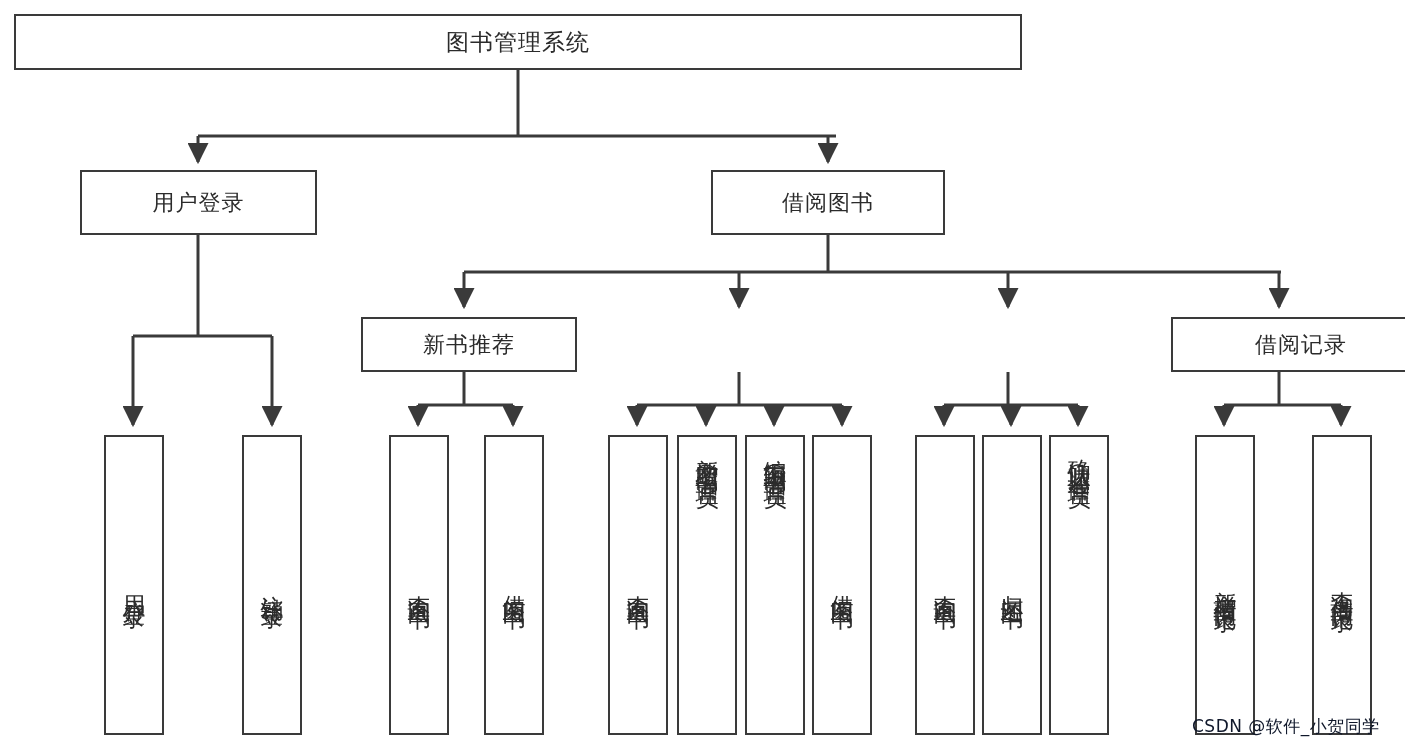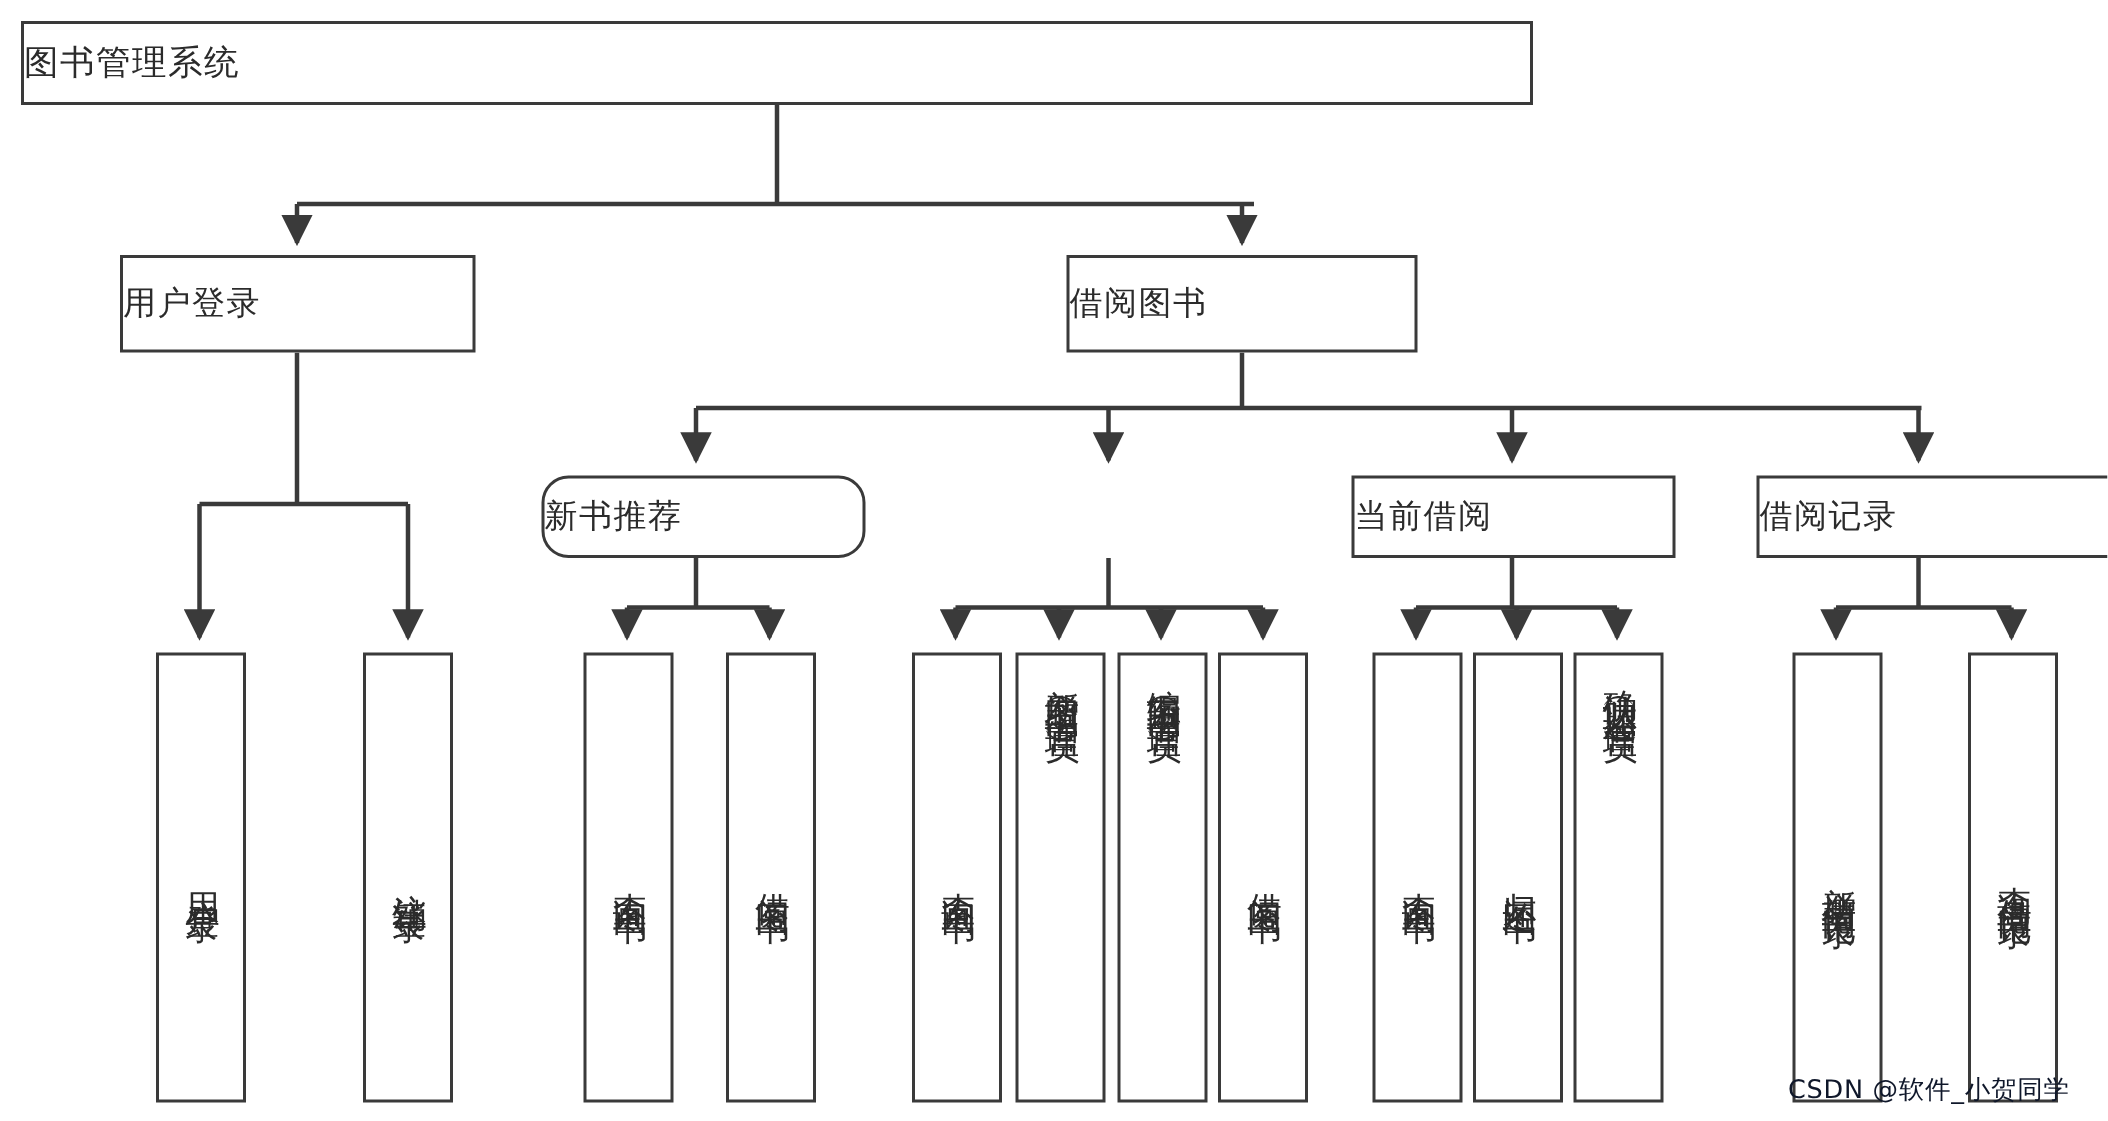--- a/index.html
+++ b/index.html
@@ -26,21 +26,21 @@
     height: 747px;
     pointer-events: none;
   }
   .node {
     position: absolute;
     box-sizing: border-box;
     background: #ffffff;
     border: 2px solid #3a3a3a;
     display: flex;
     align-items: center;
-    justify-content: flex-start;
+    justify-content: center;
     color: #222222;
     z-index: 2;
   }
   .node .label {
     display: block;
     text-align: center;
     line-height: 1.05;
     color: #2b2b2b;
   }
   
@@ -140,28 +140,25 @@
   </div>
 
   <div class="node horiz" style="left:80px; top:170px; width:237px; height:65px;">
     <span class="label">用户登录</span>
   </div>
 
   <div class="node horiz" style="left:711px; top:170px; width:234px; height:65px;">
     <span class="label">借阅图书</span>
   </div>
 
-  <div class="node horiz" style="left:361px; top:317px; width:216px; height:55px;border-radius:18px;">
+  <div class="node horiz" style="left:361px; top:317px; width:216px; height:55px;">
     <span class="label">新书推荐</span>
   </div>
 
 
-  <div class="node horiz" style="left:901px; top:317px; width:216px; height:55px;">
-    <span class="label">当前借阅</span>
-  </div>
 
   <div class="node horiz" style="left:1171px; top:317px; width:260px; height:55px;">
     <span class="label">借阅记录</span>
   </div>
 
   <div class="node vert center" style="left:104px; top:435px; width:60px; height:300px;">
     <span class="label">用户登录</span>
   </div>
 
   <div class="node vert center" style="left:242px; top:435px; width:60px; height:300px;">

